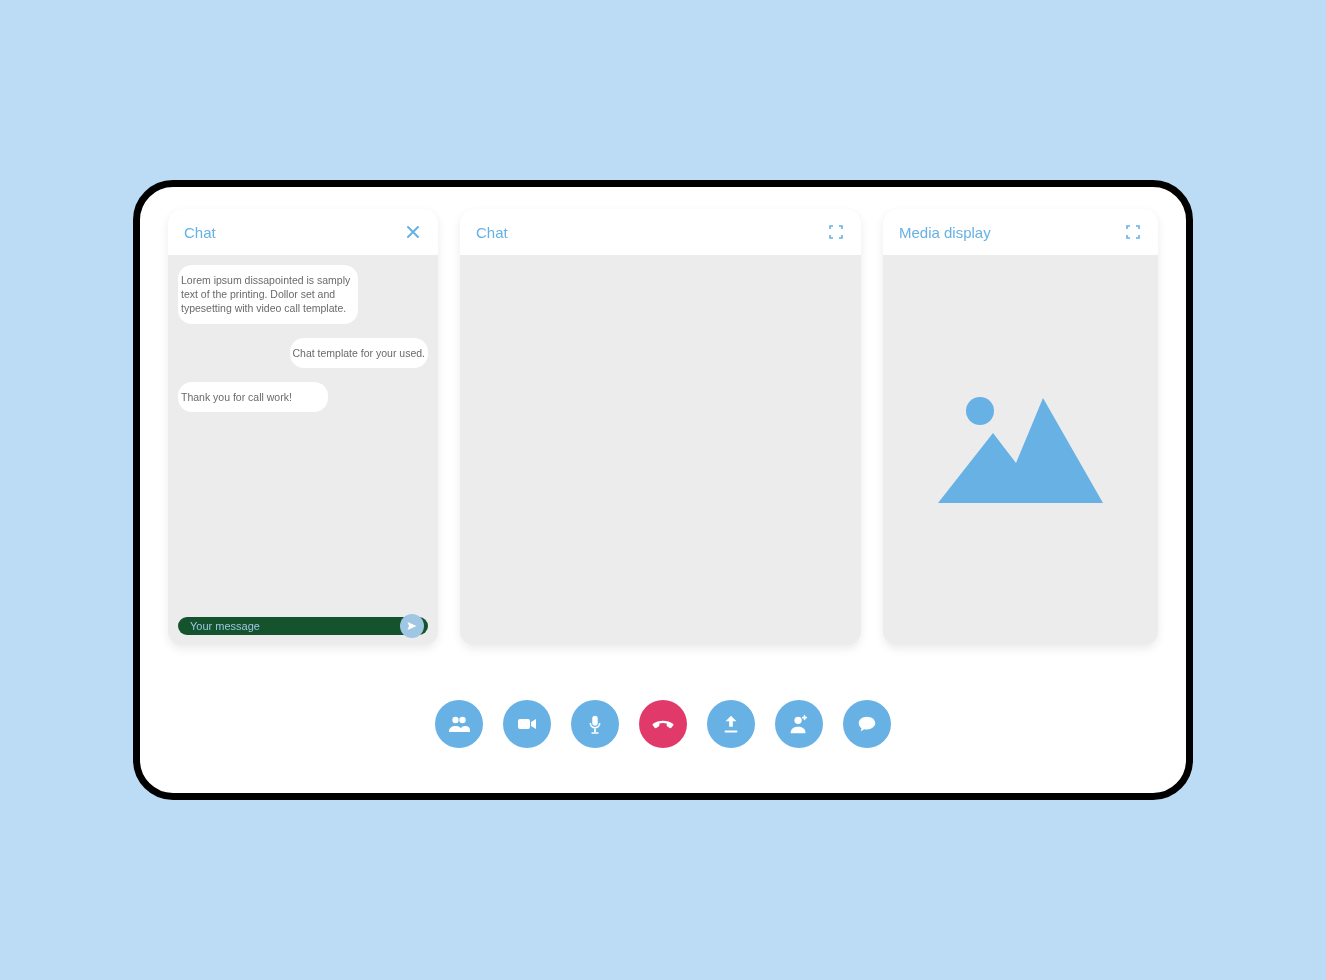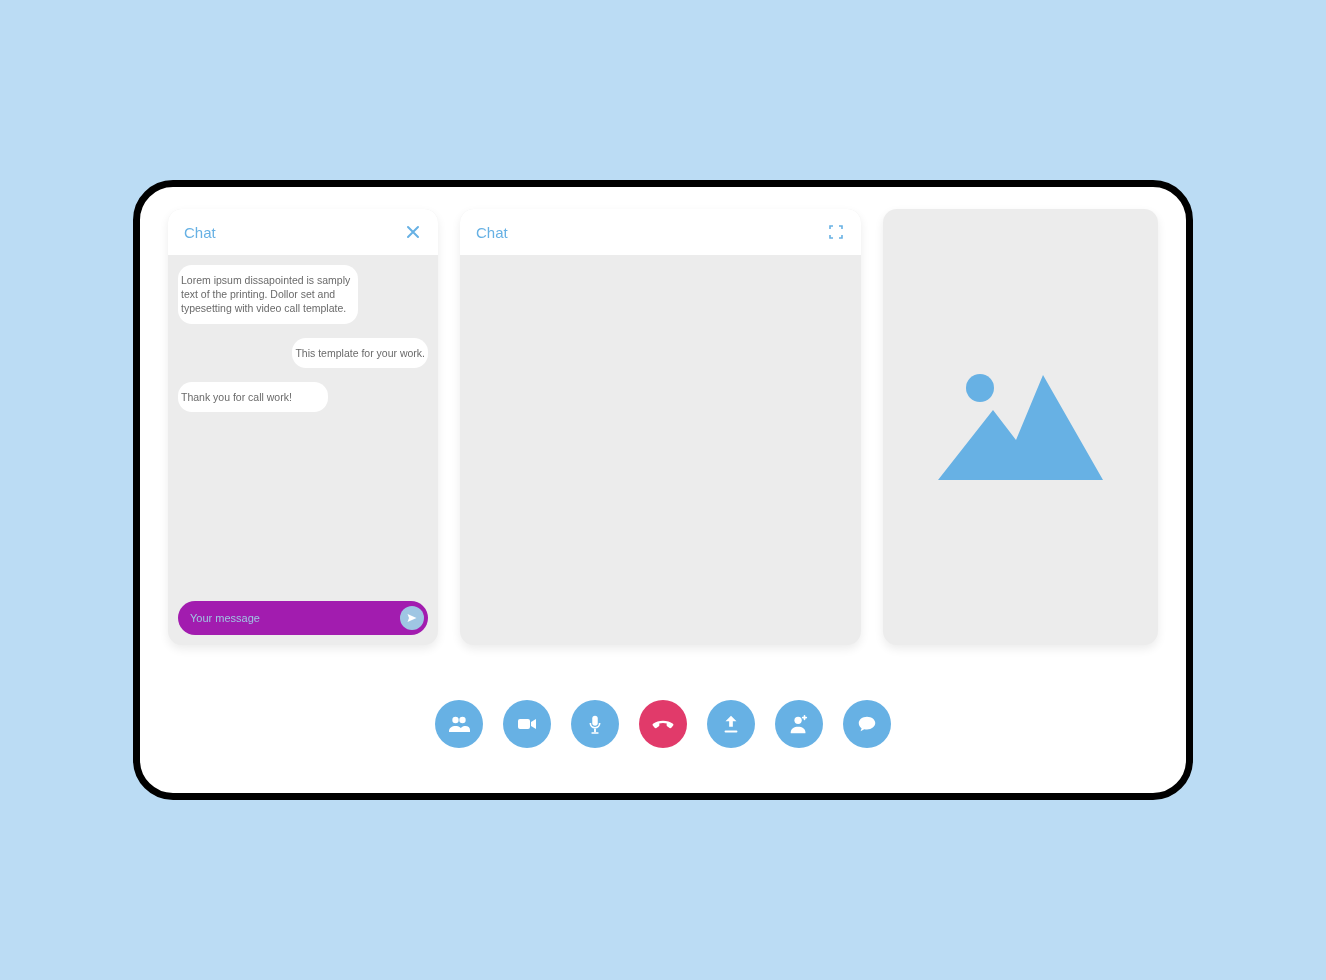--- a/index.html
+++ b/index.html
@@ -57,23 +57,23 @@
     font-size: 10.5px;
     color:#6a6a6a;
     line-height: 1.35;
     margin-bottom: 14px;
     max-width: 180px;
   }
   .bubble.right { align-self: flex-end; max-width: 180px; }
   .bubble.short { max-width: 150px; }
   .compose {
     margin-top:auto;
-    background:#a21caf;
+    background:#14532d;
     border-radius: 20px;
-    height: 34px;
+    height: 18px;
     display:flex;
     align-items:center;
     padding: 0 4px 0 12px;
   }
   .compose input {
     flex:1;
     border:none;
     outline:none;
     font-size: 11px;
     color:#9fc6e3;
@@ -114,21 +114,21 @@
       <div class="panel-header">
         <span>Chat</span>
         <span class="icon-btn">
           <svg width="14" height="14" viewBox="0 0 14 14">
               <path d="M2 2 L12 12 M12 2 L2 12" stroke="#67b1e4" stroke-width="2" stroke-linecap="round" fill="none"></path>
             </svg>
         </span>
       </div>
       <div class="panel-body">
         <div class="bubble">Lorem ipsum dissapointed is samply text of the printing. Dollor set and typesetting with video call template.</div>
-        <div class="bubble right">This template for your work.</div>
+        <div class="bubble right">Chat template for your used.</div>
         <div class="bubble short">Thank you for call work!</div>
         <div class="compose">
           <input type="text" placeholder="Your message" style="">
           <span class="send-btn">
             <svg width="12" height="12" viewBox="0 0 24 24">
                 <path d="M3 20 L21 12 L3 4 L6 12 Z" fill="#ffffff"></path>
               </svg>
           </span>
         </div>
       </div>
@@ -140,20 +140,28 @@
         <span class="icon-btn">
           <svg width="14" height="14" viewBox="0 0 14 14" fill="none" stroke="#67b1e4" stroke-width="1.6">
             <path d="M1 4 V1 H4 M10 1 H13 V4 M13 10 V13 H10 M4 13 H1 V10"></path>
           </svg>
         </span>
       </div>
       <div class="panel-body"></div>
     </div>
 
     <div class="panel panel-media">
+      <div class="panel-header">
+        <span>Media display</span>
+        <span class="icon-btn">
+          <svg width="14" height="14" viewBox="0 0 14 14" fill="none" stroke="#67b1e4" stroke-width="1.6">
+            <path d="M1 4 V1 H4 M10 1 H13 V4 M13 10 V13 H10 M4 13 H1 V10"></path>
+          </svg>
+        </span>
+      </div>
       <div class="panel-body media-body">
         <span>
           <svg width="165" height="115" viewBox="0 0 165 115">
             <circle cx="42" cy="18" r="14" fill="#67b1e4"></circle>
             <polygon points="0,110 55,40 78,70 105,5 165,110" fill="#67b1e4"></polygon>
           </svg>
         </span>
       </div>
     </div>
 

